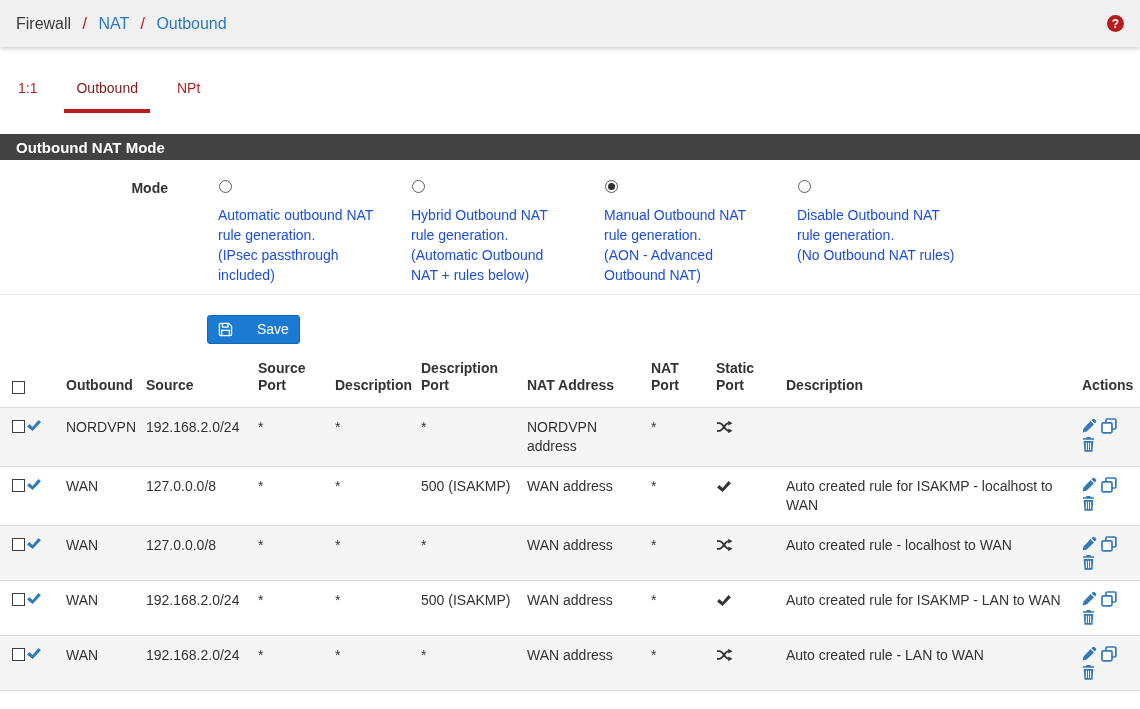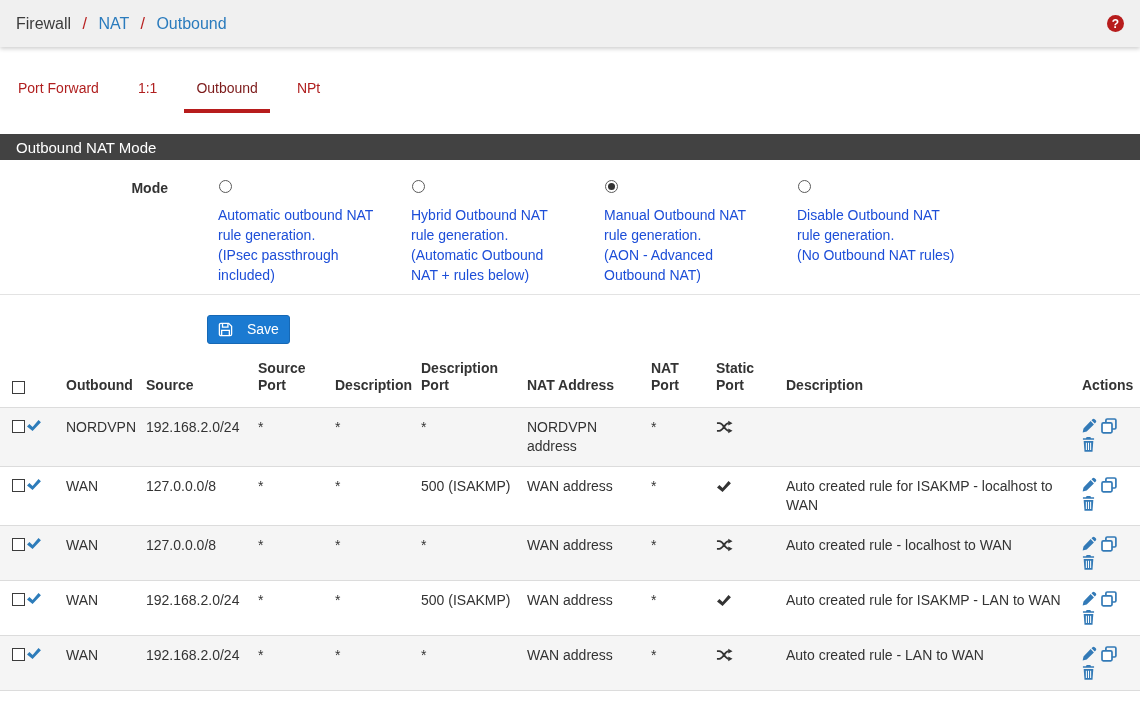--- a/index.html
+++ b/index.html
@@ -16,38 +16,38 @@
               color:#fff; font-weight:bold; font-size:12px; display:flex; align-items:center;
               justify-content:center; cursor:pointer; }
 
   
   .tabs { display:flex; padding:33px 0 0 6px; background:#fff; }
   .tab { padding:0 12px 13px; margin-right:15px; color:#b01f1f; cursor:pointer; }
   .tab.active { color:#7c1a1a; border-bottom:4px solid #b71c1c; }
 
   
   .panel { margin-top:21px; }
-  .panel-heading { background:#424242; color:#fff; font-weight:normal; font-size:15px;
+  .panel-heading { background:#424242; color:#fff; font-weight:bold; font-size:15px;
                    height:26px; display:flex; align-items:center; padding:0 16px; }
   .panel-body { background:#fff; padding:19px 0 9px; border-bottom:1px solid #e3e3e3; }
 
   
   .mode-row { display:flex; }
   .mode-label { width:168px; text-align:right; font-weight:bold; padding-top:1px; }
   .mode-options { display:flex; padding-left:38px; }
   .mode-option { width:193px; }
   .radio { width:13px; height:13px; border:1px solid #5a5a5a; border-radius:50%;
            background:#fff; position:relative; margin:1px 0 12px 13px; cursor:pointer; }
   .radio.selected::after { content:''; position:absolute; left:2px; top:2px; right:2px; bottom:2px;
                            background:#333; border-radius:50%; }
   .mode-caption { color:#1d4ed8; line-height:20px; width:178px; margin-left:12px; }
 
   
   .save-row { margin:20px 0 0 207px; }
-  .btn-save { display:inline-flex; align-items:center; gap:14px; background:#1b7ad1;
+  .btn-save { display:inline-flex; align-items:center; gap:24px; background:#1b7ad1;
               border:1px solid #1668b5; border-radius:3px; color:#fff; padding:5px 10px 6px;
               font-size:14px; font-family:"Liberation Sans",sans-serif; cursor:pointer; }
 
   .panel.mappings { margin-top:14px; }
 
   
   table { width:1140px; border-collapse:collapse; table-layout:fixed; }
   th, td { text-align:left; padding:10px 8px 10px 0; }
   th { vertical-align:bottom; font-weight:bold; padding-top:2px; padding-bottom:13px; line-height:17px; }
   td { vertical-align:top; line-height:19px; }
@@ -71,21 +71,20 @@
     <span>Firewall</span>
     <span class="bc-sep">/</span>
     <span class="bc-link">NAT</span>
     <span class="bc-sep">/</span>
     <span class="bc-link">Outbound</span>
   </div>
   <div class="help-btn">?</div>
 </div>
 
 <nav class="tabs" id="tabs">
-    <a class="tab">Port Forward</a>
     <a class="tab">1:1</a>
     <a class="tab active">Outbound</a>
     <a class="tab">NPt</a>
   </nav>
 
 <section class="panel">
   <div class="panel-heading">Outbound NAT Mode</div>
   <div class="panel-body">
     <div class="mode-row">
       <div class="mode-label">Mode</div>

